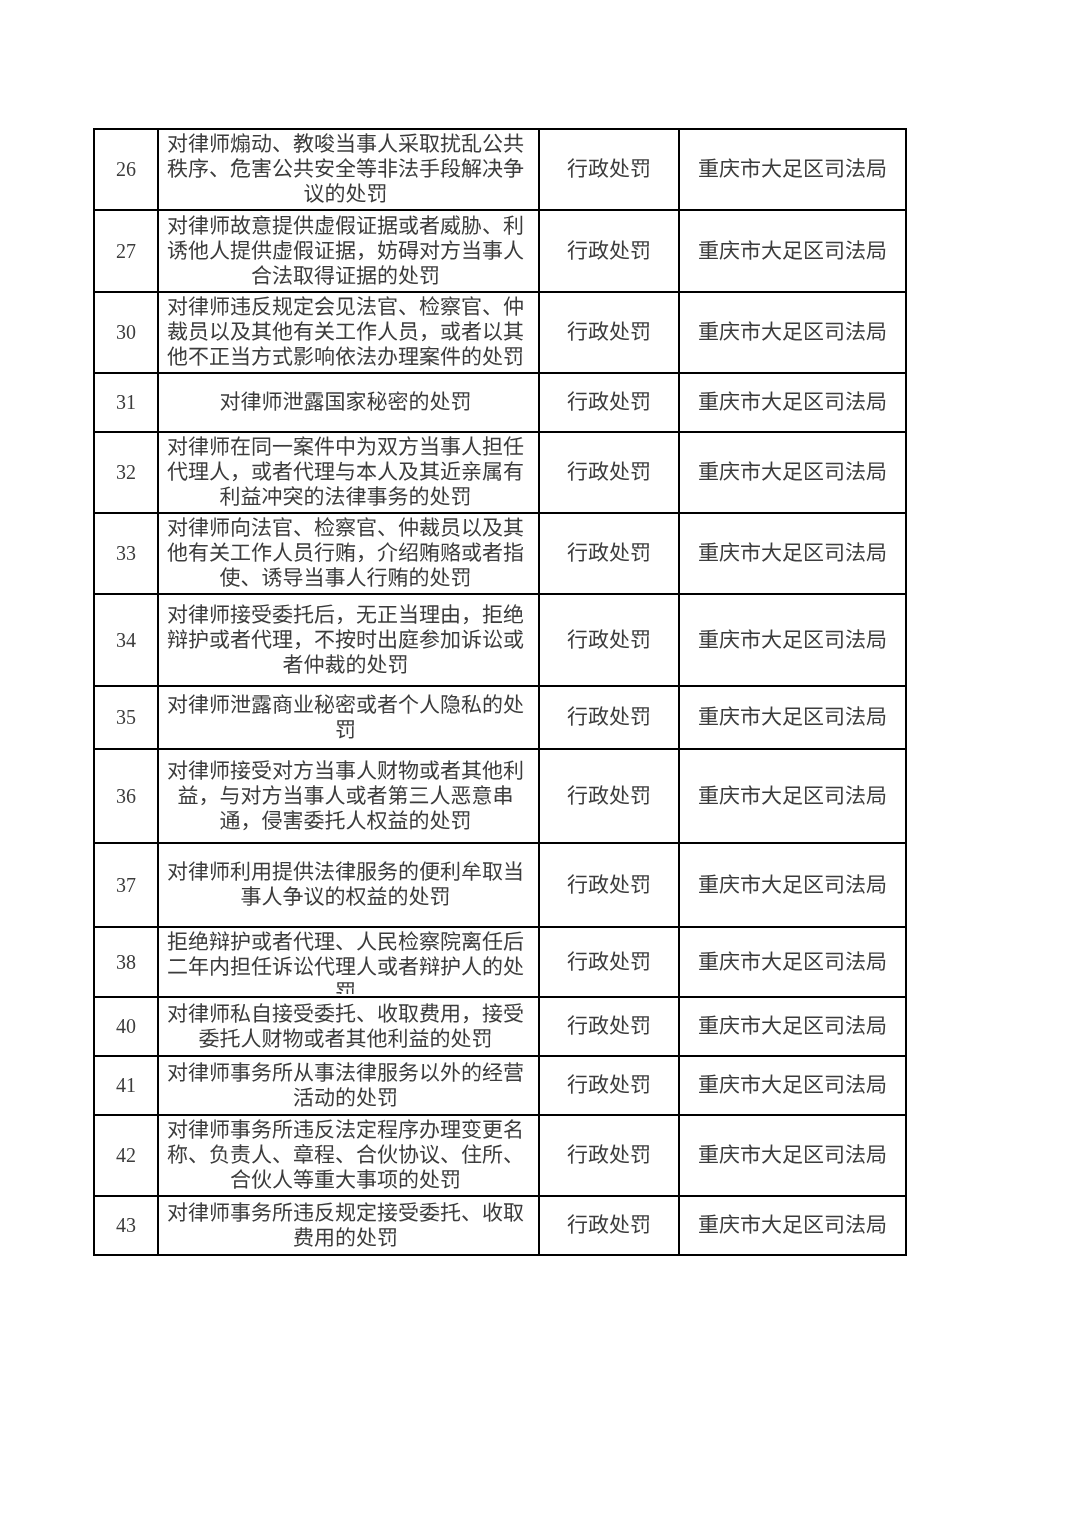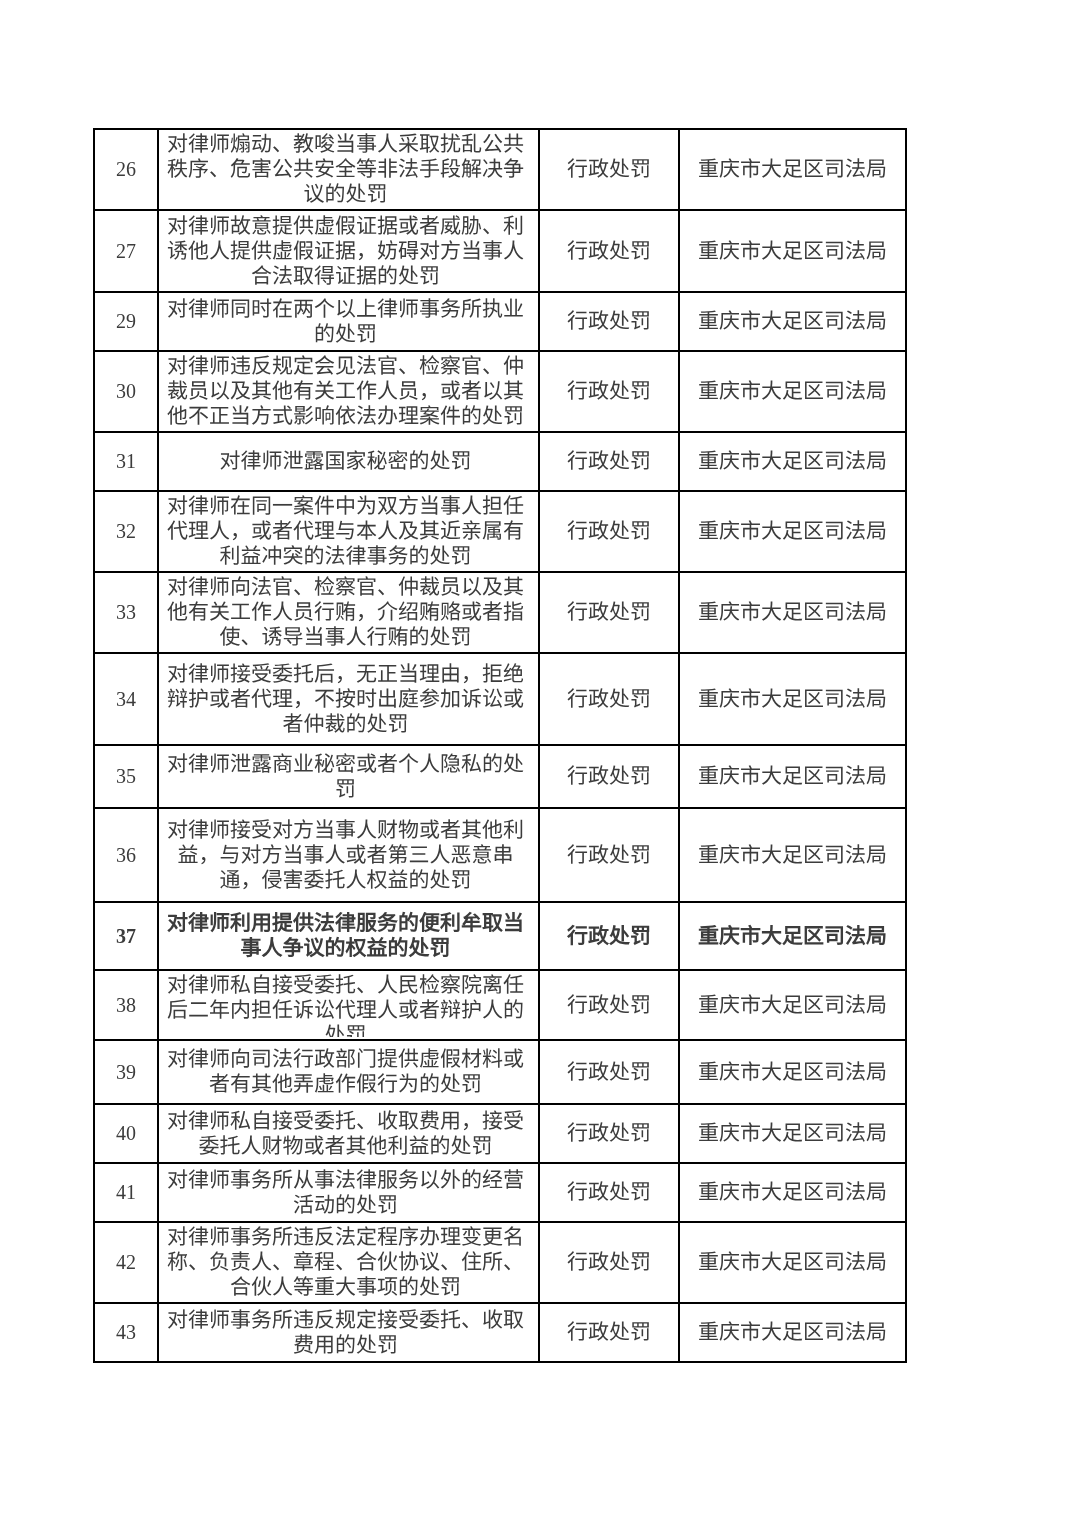--- a/index.html
+++ b/index.html
@@ -69,26 +69,20 @@
           <td class="item">对律师煽动、教唆当事人采取扰乱公共秩序、危害公共安全等非法手段解决争议的处罚</td>
           <td class="type">行政处罚</td>
           <td class="auth">重庆市大足区司法局</td>
         </tr>
         <tr style="height: 82px;">
           <td class="no">27</td>
           <td class="item">对律师故意提供虚假证据或者威胁、利诱他人提供虚假证据，妨碍对方当事人合法取得证据的处罚</td>
           <td class="type">行政处罚</td>
           <td class="auth">重庆市大足区司法局</td>
         </tr>
-        <tr style="height: 52px;">
-          <td class="no">29</td>
-          <td class="item">对律师同时在两个以上律师事务所执业的处罚</td>
-          <td class="type">行政处罚</td>
-          <td class="auth">重庆市大足区司法局</td>
-        </tr>
         <tr style="height: 77px;">
           <td class="no">30</td>
           <td class="item">对律师违反规定会见法官、检察官、仲裁员以及其他有关工作人员，或者以其他不正当方式影响依法办理案件的处罚</td>
           <td class="type">行政处罚</td>
           <td class="auth">重庆市大足区司法局</td>
         </tr>
         <tr style="height: 31px;">
           <td class="no">31</td>
           <td class="item">对律师泄露国家秘密的处罚</td>
           <td class="type">行政处罚</td>
@@ -117,37 +111,31 @@
           <td class="item">对律师泄露商业秘密或者个人隐私的处罚</td>
           <td class="type">行政处罚</td>
           <td class="auth">重庆市大足区司法局</td>
         </tr>
         <tr style="height: 94px;">
           <td class="no">36</td>
           <td class="item">对律师接受对方当事人财物或者其他利益，与对方当事人或者第三人恶意串通，侵害委托人权益的处罚</td>
           <td class="type">行政处罚</td>
           <td class="auth">重庆市大足区司法局</td>
         </tr>
-        <tr style="height: 68px; font-weight: bold;">
+        <tr style="height: 84px;">
           <td class="no">37</td>
           <td class="item">对律师利用提供法律服务的便利牟取当事人争议的权益的处罚</td>
           <td class="type">行政处罚</td>
           <td class="auth">重庆市大足区司法局</td>
         </tr>
         <tr style="height: 70px;">
           <td class="no">38</td>
           <td class="item">
-            <span class="clipbox" style="height: 64px;">对律师私自接受委托、人民检察院离任后二年内担任诉讼代理人或者辩护人的处罚</span>
+            <span class="clipbox" style="height: 64px;">拒绝辩护或者代理、人民检察院离任后二年内担任诉讼代理人或者辩护人的处罚</span>
           </td>
-          <td class="type">行政处罚</td>
-          <td class="auth">重庆市大足区司法局</td>
-        </tr>
-        <tr style="height: 64px;">
-          <td class="no">39</td>
-          <td class="item">对律师向司法行政部门提供虚假材料或者有其他弄虚作假行为的处罚</td>
           <td class="type">行政处罚</td>
           <td class="auth">重庆市大足区司法局</td>
         </tr>
         <tr style="height: 55px;">
           <td class="no">40</td>
           <td class="item">对律师私自接受委托、收取费用，接受委托人财物或者其他利益的处罚</td>
           <td class="type">行政处罚</td>
           <td class="auth">重庆市大足区司法局</td>
         </tr>
         <tr style="height: 52px;">

